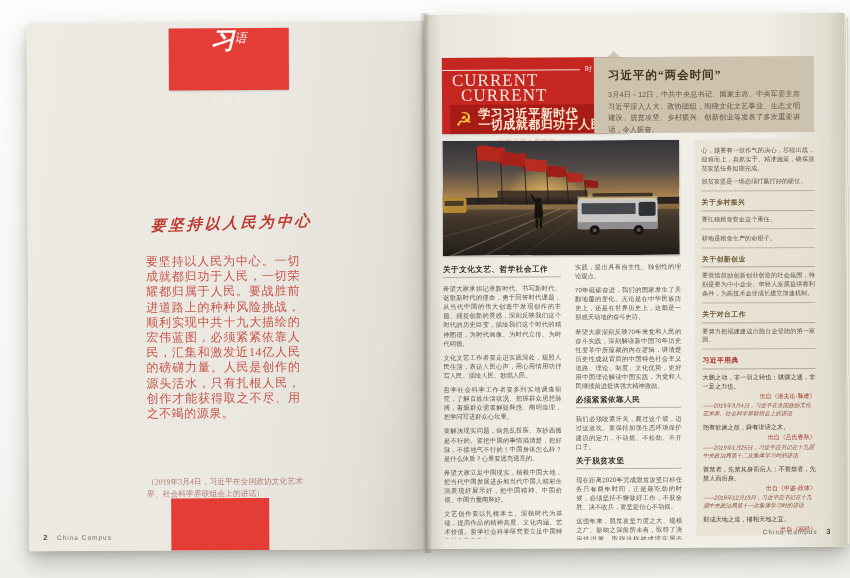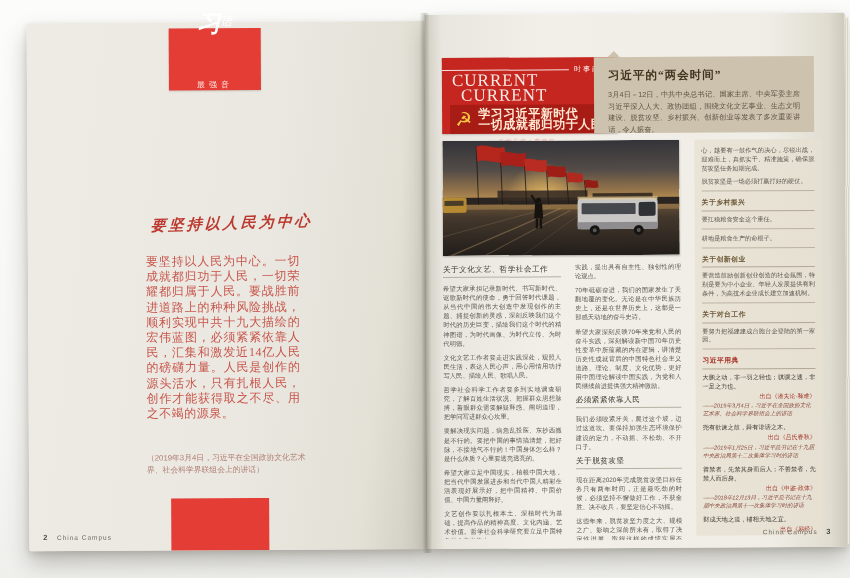--- a/index.html
+++ b/index.html
@@ -19,44 +19,44 @@
     background:linear-gradient(90deg,#cfccc1 0%,#e8e6de 4%,#f1efe8 28%,#efede6 82%,#e0dcd0 96%,#cdc9bb 100%);
   }
   .page-right::after{
     content:"";position:absolute;right:-4px;top:5px;bottom:3px;width:4px;
     background:repeating-linear-gradient(90deg,#d9d5c7 0 1px,#eeeadf 1px 2px);
   }
   .spine{position:absolute;left:393px;top:0;width:10px;height:540px;z-index:6;
     background:linear-gradient(90deg,rgba(40,35,25,0) 0%,rgba(40,35,25,.22) 50%,rgba(40,35,25,0) 100%);}
 
   
-  .logo-box{position:absolute;left:142px;top:6px;width:92px;height:62px;background:#e43d35;
-    display:flex;flex-direction:column;align-items:center;justify-content:flex-end;box-shadow:0 1px 2px rgba(0,0,0,.15);gap:40px;}
+  .logo-box{position:absolute;left:142px;top:6px;width:120px;height:62px;background:#e43d35;
+    display:flex;flex-direction:column;align-items:center;justify-content:flex-start;box-shadow:0 1px 2px rgba(0,0,0,.15);gap:40px;}
   .logo-cn{color:#fff;font-family:"DejaVu Serif",serif;font-style:italic;line-height:1;}
   .logo-cn .big{font-size:24px;font-weight:bold;}
   .logo-cn .small{font-size:12px;vertical-align:6px;}
   .logo-tagline{color:#ffe9e6;font-size:8px;letter-spacing:4px;margin-top:4px;font-family:"DejaVu Serif",serif;}
 
   .lq-title{position:absolute;left:118px;top:192px;width:172px;text-align:center;
     color:#bc3a30;font-family:"DejaVu Serif",serif;font-weight:bold;font-style:italic;
     font-size:15px;letter-spacing:3px;transform:rotate(-1.5deg) skewX(-5deg);}
   .lq-body{position:absolute;left:118px;top:232px;width:154px;
     color:#c8554b;font-family:"Liberation Serif",serif;font-size:12px;line-height:15.2px;
     text-align:justify;letter-spacing:.5px;}
-  .lq-source{position:absolute;left:118px;top:430px;width:170px;
-    color:#b07c72;font-size:7.8px;line-height:12px;}
+  .lq-source{position:absolute;left:118px;top:454px;width:170px;
+    color:#b07c72;font-size:7.8px;line-height:12px;font-family:Liberation Serif, serif;}
   .red-block{position:absolute;left:142px;top:476px;width:98px;height:52px;background:#e43d35;}
   .footer{position:absolute;font-size:6.5px;color:#6f6c64;letter-spacing:1px;}
   .footer b{font-size:7.5px;color:#4c4a44;}
   .footer-left{left:14px;top:510px;}
   .footer-right{right:16px;top:514px;}
 
   
   .ca-box{position:absolute;left:17px;top:43px;width:176px;height:76px;background:#c5261f;
-    box-shadow:0 1px 2px rgba(0,0,0,.2);}
+    box-shadow:0 1px 2px rgba(0,0,0,.2);padding-left:11px;}
   .ca-tag{position:absolute;left:0;right:8px;top:7px;display:flex;align-items:center;}
   .ca-tag-line{flex:1;height:1px;background:rgba(255,255,255,.85);margin-right:5px;}
   .ca-tag-text{color:#fbe9e6;font-size:7px;letter-spacing:2px;}
   .ca-title{position:absolute;left:10px;top:15px;color:#f7ebe6;font-family:"Liberation Serif",serif;
     font-size:17px;line-height:15px;letter-spacing:1px;}
   .ca-title .l2{margin-left:9px;display:block;}
   .ca-theme{position:absolute;left:8px;right:4px;top:47px;height:29px;background:#a81c16;
     display:flex;align-items:center;padding-left:5px;box-sizing:border-box;}
   .ca-emblem{color:#f7c742;font-size:19px;line-height:19px;margin-right:6px;}
   .ca-theme-text{color:#ffe9d2;font-size:12px;font-weight:bold;line-height:11px;letter-spacing:.5px;}
@@ -71,21 +71,21 @@
 
   
   .photo{position:absolute;left:17px;top:126px;width:237px;height:115px;overflow:hidden;box-shadow:0 1px 2px rgba(0,0,0,.25);}
   .photo svg{display:block;}
 
   
   .col{position:absolute;font-size:6.3px;line-height:9.1px;color:#5c5850;text-align:justify;overflow:hidden;}
   .col p{margin:0 0 5px;}
   .col1{left:17px;top:250px;width:118px;height:274px;}
   .col2{left:149px;top:248px;width:106px;height:278px;}
-  .col-h{font-size:7.6px;font-weight:normal;color:#3a352c;letter-spacing:.5px;
+  .col-h{font-size:7.6px;font-weight:bold;color:#3a352c;letter-spacing:.5px;
     padding-bottom:3px;border-bottom:1px solid #b5b0a3;margin:0 0 6px;}
   .col2 .col-h{margin-top:4px;}
 
   
   .sidebar{position:absolute;left:269px;top:126px;width:127px;height:396px;box-sizing:border-box;
     background:linear-gradient(90deg,#e9e4d6,#e5e0d2);padding:7px 7px 0;overflow:hidden;
     font-size:6.2px;line-height:8.8px;color:#5c5850;text-align:justify;}
   .sidebar p{margin:0 0 5px;}
   .sb-rule{border-bottom:1px solid rgba(125,113,90,.4);padding-bottom:4px;margin-bottom:4px;}
   .sb-h{font-size:6.8px;font-weight:bold;color:#6b5736;letter-spacing:.5px;

